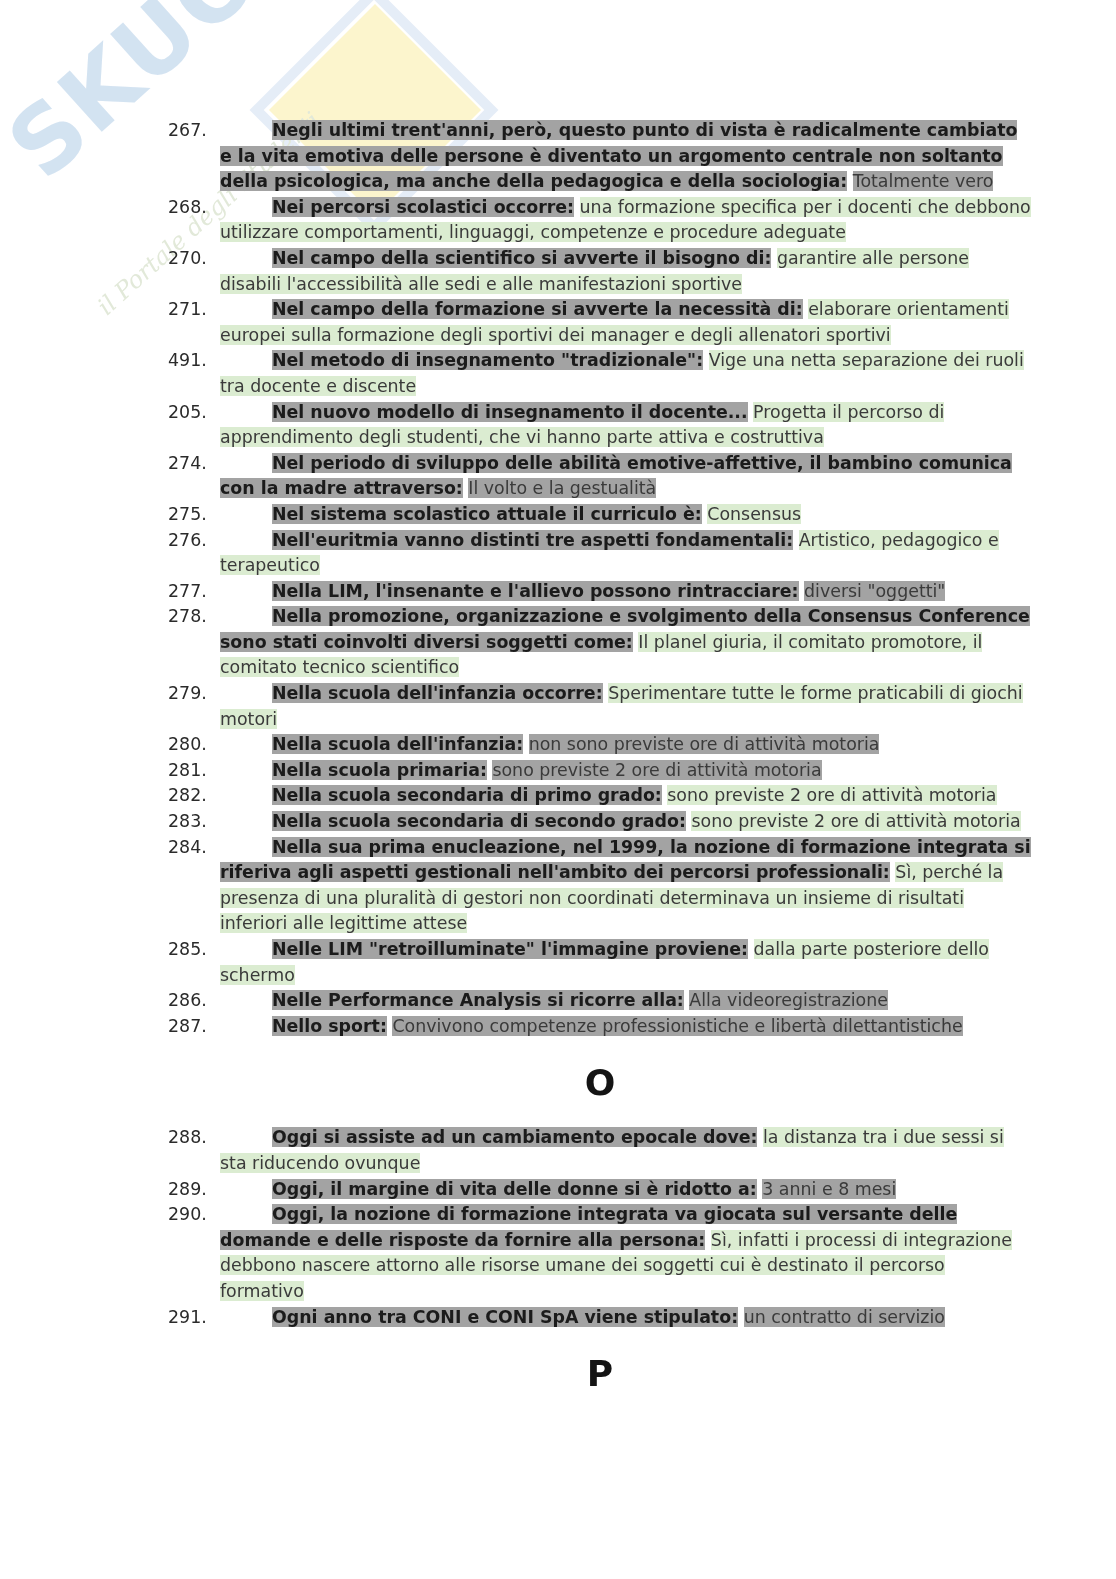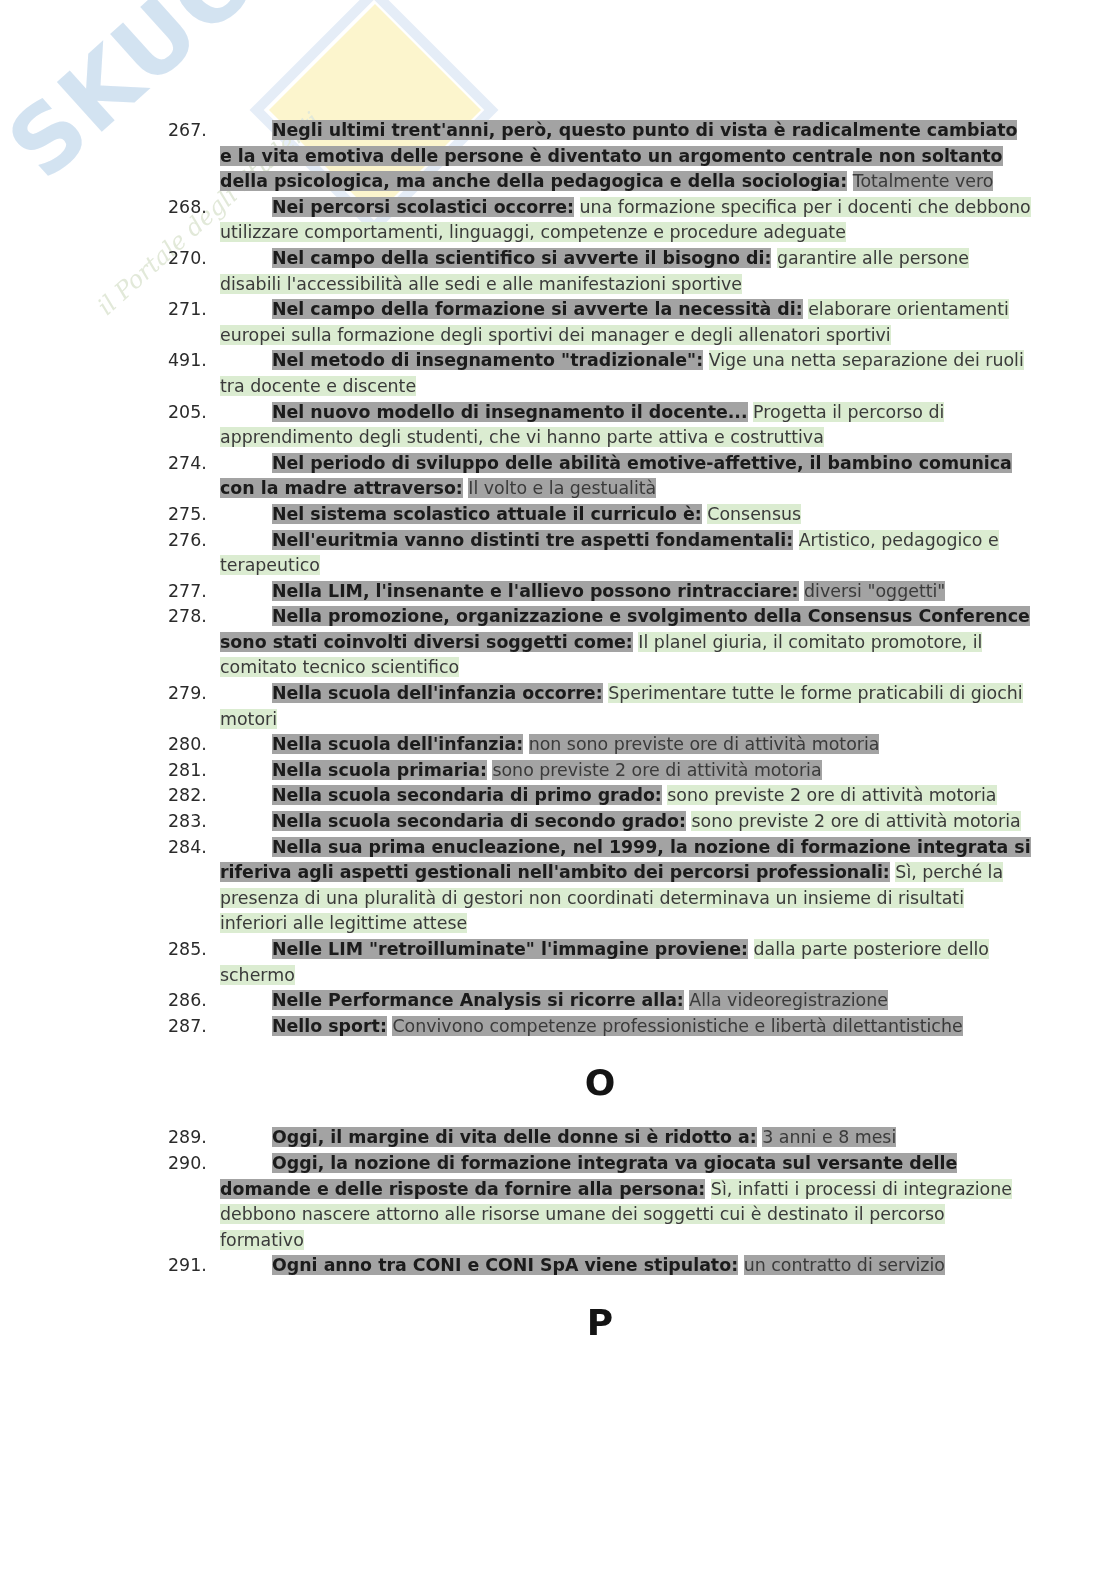--- a/index.html
+++ b/index.html
@@ -218,20 +218,24 @@
       <div class="entry">
         <span class="num">286.</span>
         <span class="body"><span class="q hl-grey">Nelle Performance Analysis si ricorre alla:</span> <span class="a hl-grey">Alla videoregistrazione</span></span>
       </div>
       <div class="entry">
         <span class="num">287.</span>
         <span class="body"><span class="q hl-grey">Nello sport:</span> <span class="a hl-grey">Convivono competenze professionistiche e libertà dilettantistiche</span></span>
       </div>
       <div class="letter-head">O</div>
       <div class="entry">
+        <span class="num">288.</span>
+        <span class="body"><span class="q hl-grey">Oggi si assiste ad un cambiamento epocale dove:</span> <span class="a hl">la distanza tra i due sessi si sta riducendo ovunque</span></span>
+      </div>
+      <div class="entry">
         <span class="num">289.</span>
         <span class="body"><span class="q hl-grey">Oggi, il margine di vita delle donne si è ridotto a:</span> <span class="a hl-grey">3 anni e 8 mesi</span></span>
       </div>
       <div class="entry">
         <span class="num">290.</span>
         <span class="body"><span class="q hl-grey">Oggi, la nozione di formazione integrata va giocata sul versante delle domande e delle risposte da fornire alla persona:</span> <span class="a hl">Sì, infatti i processi di integrazione debbono nascere attorno alle risorse umane dei soggetti cui è destinato il percorso formativo</span></span>
       </div>
       <div class="entry">
         <span class="num">291.</span>
         <span class="body"><span class="q hl-grey">Ogni anno tra CONI e CONI SpA viene stipulato:</span> <span class="a hl-grey">un contratto di servizio</span></span>

